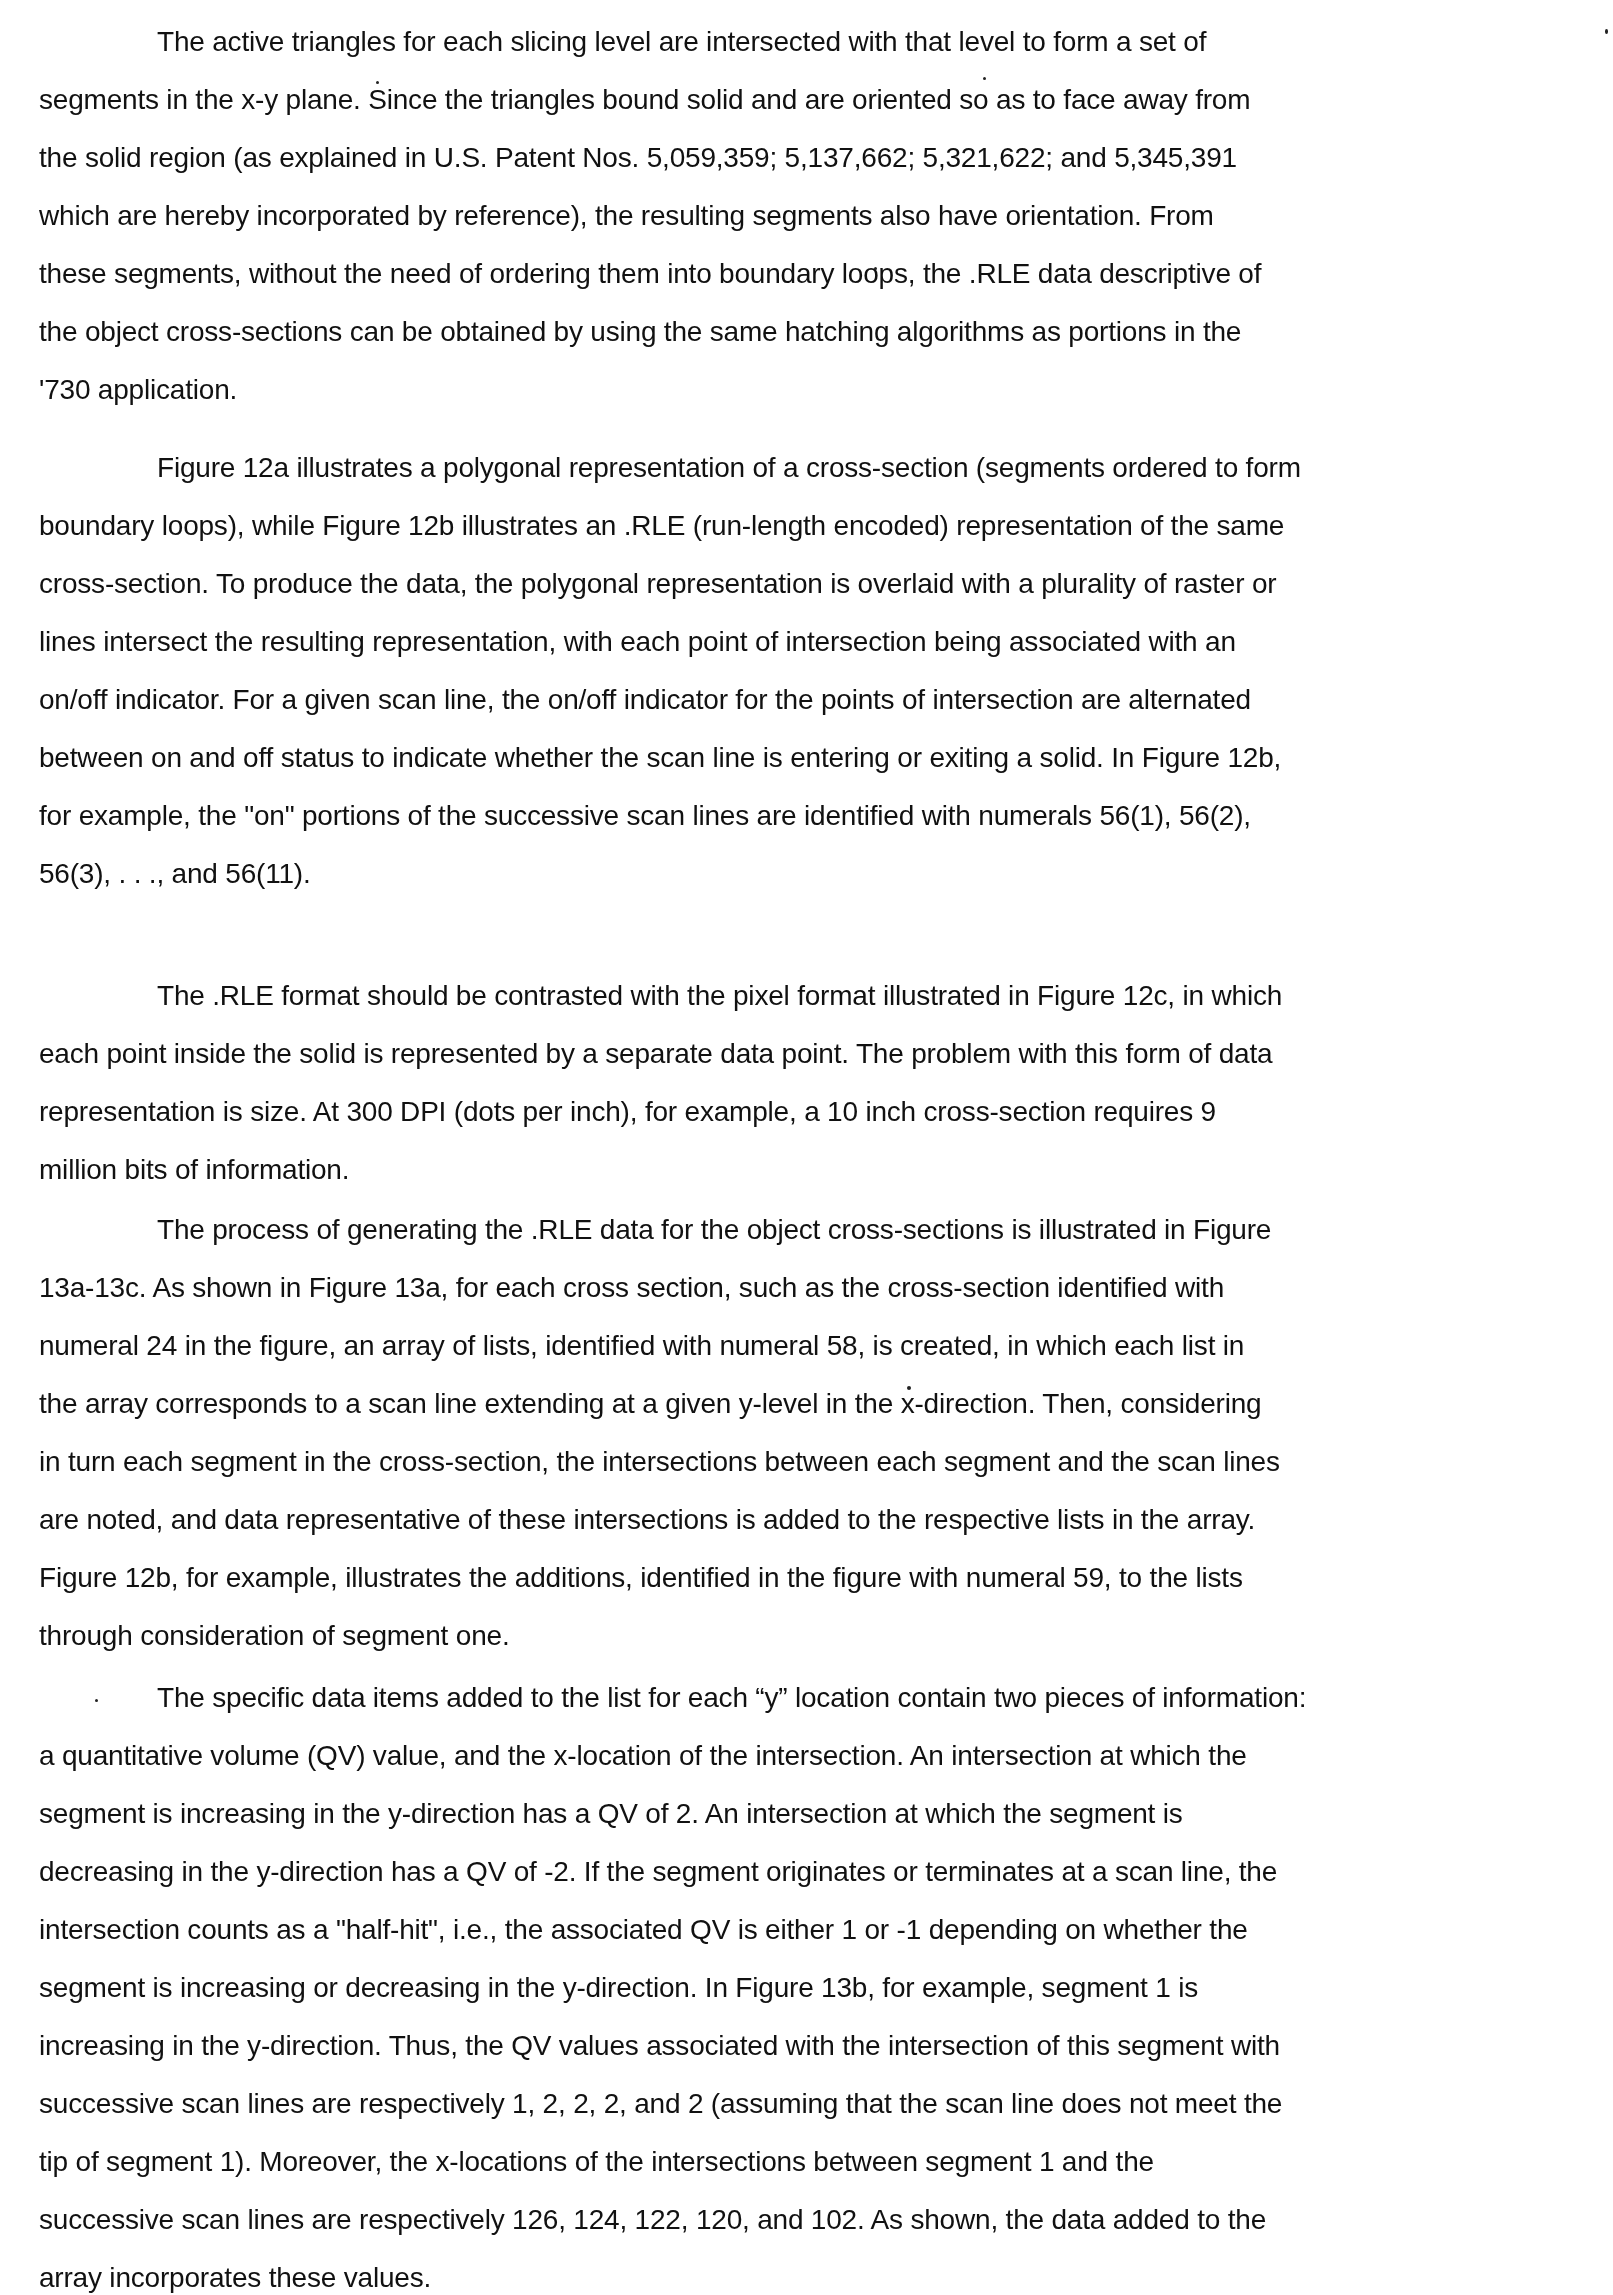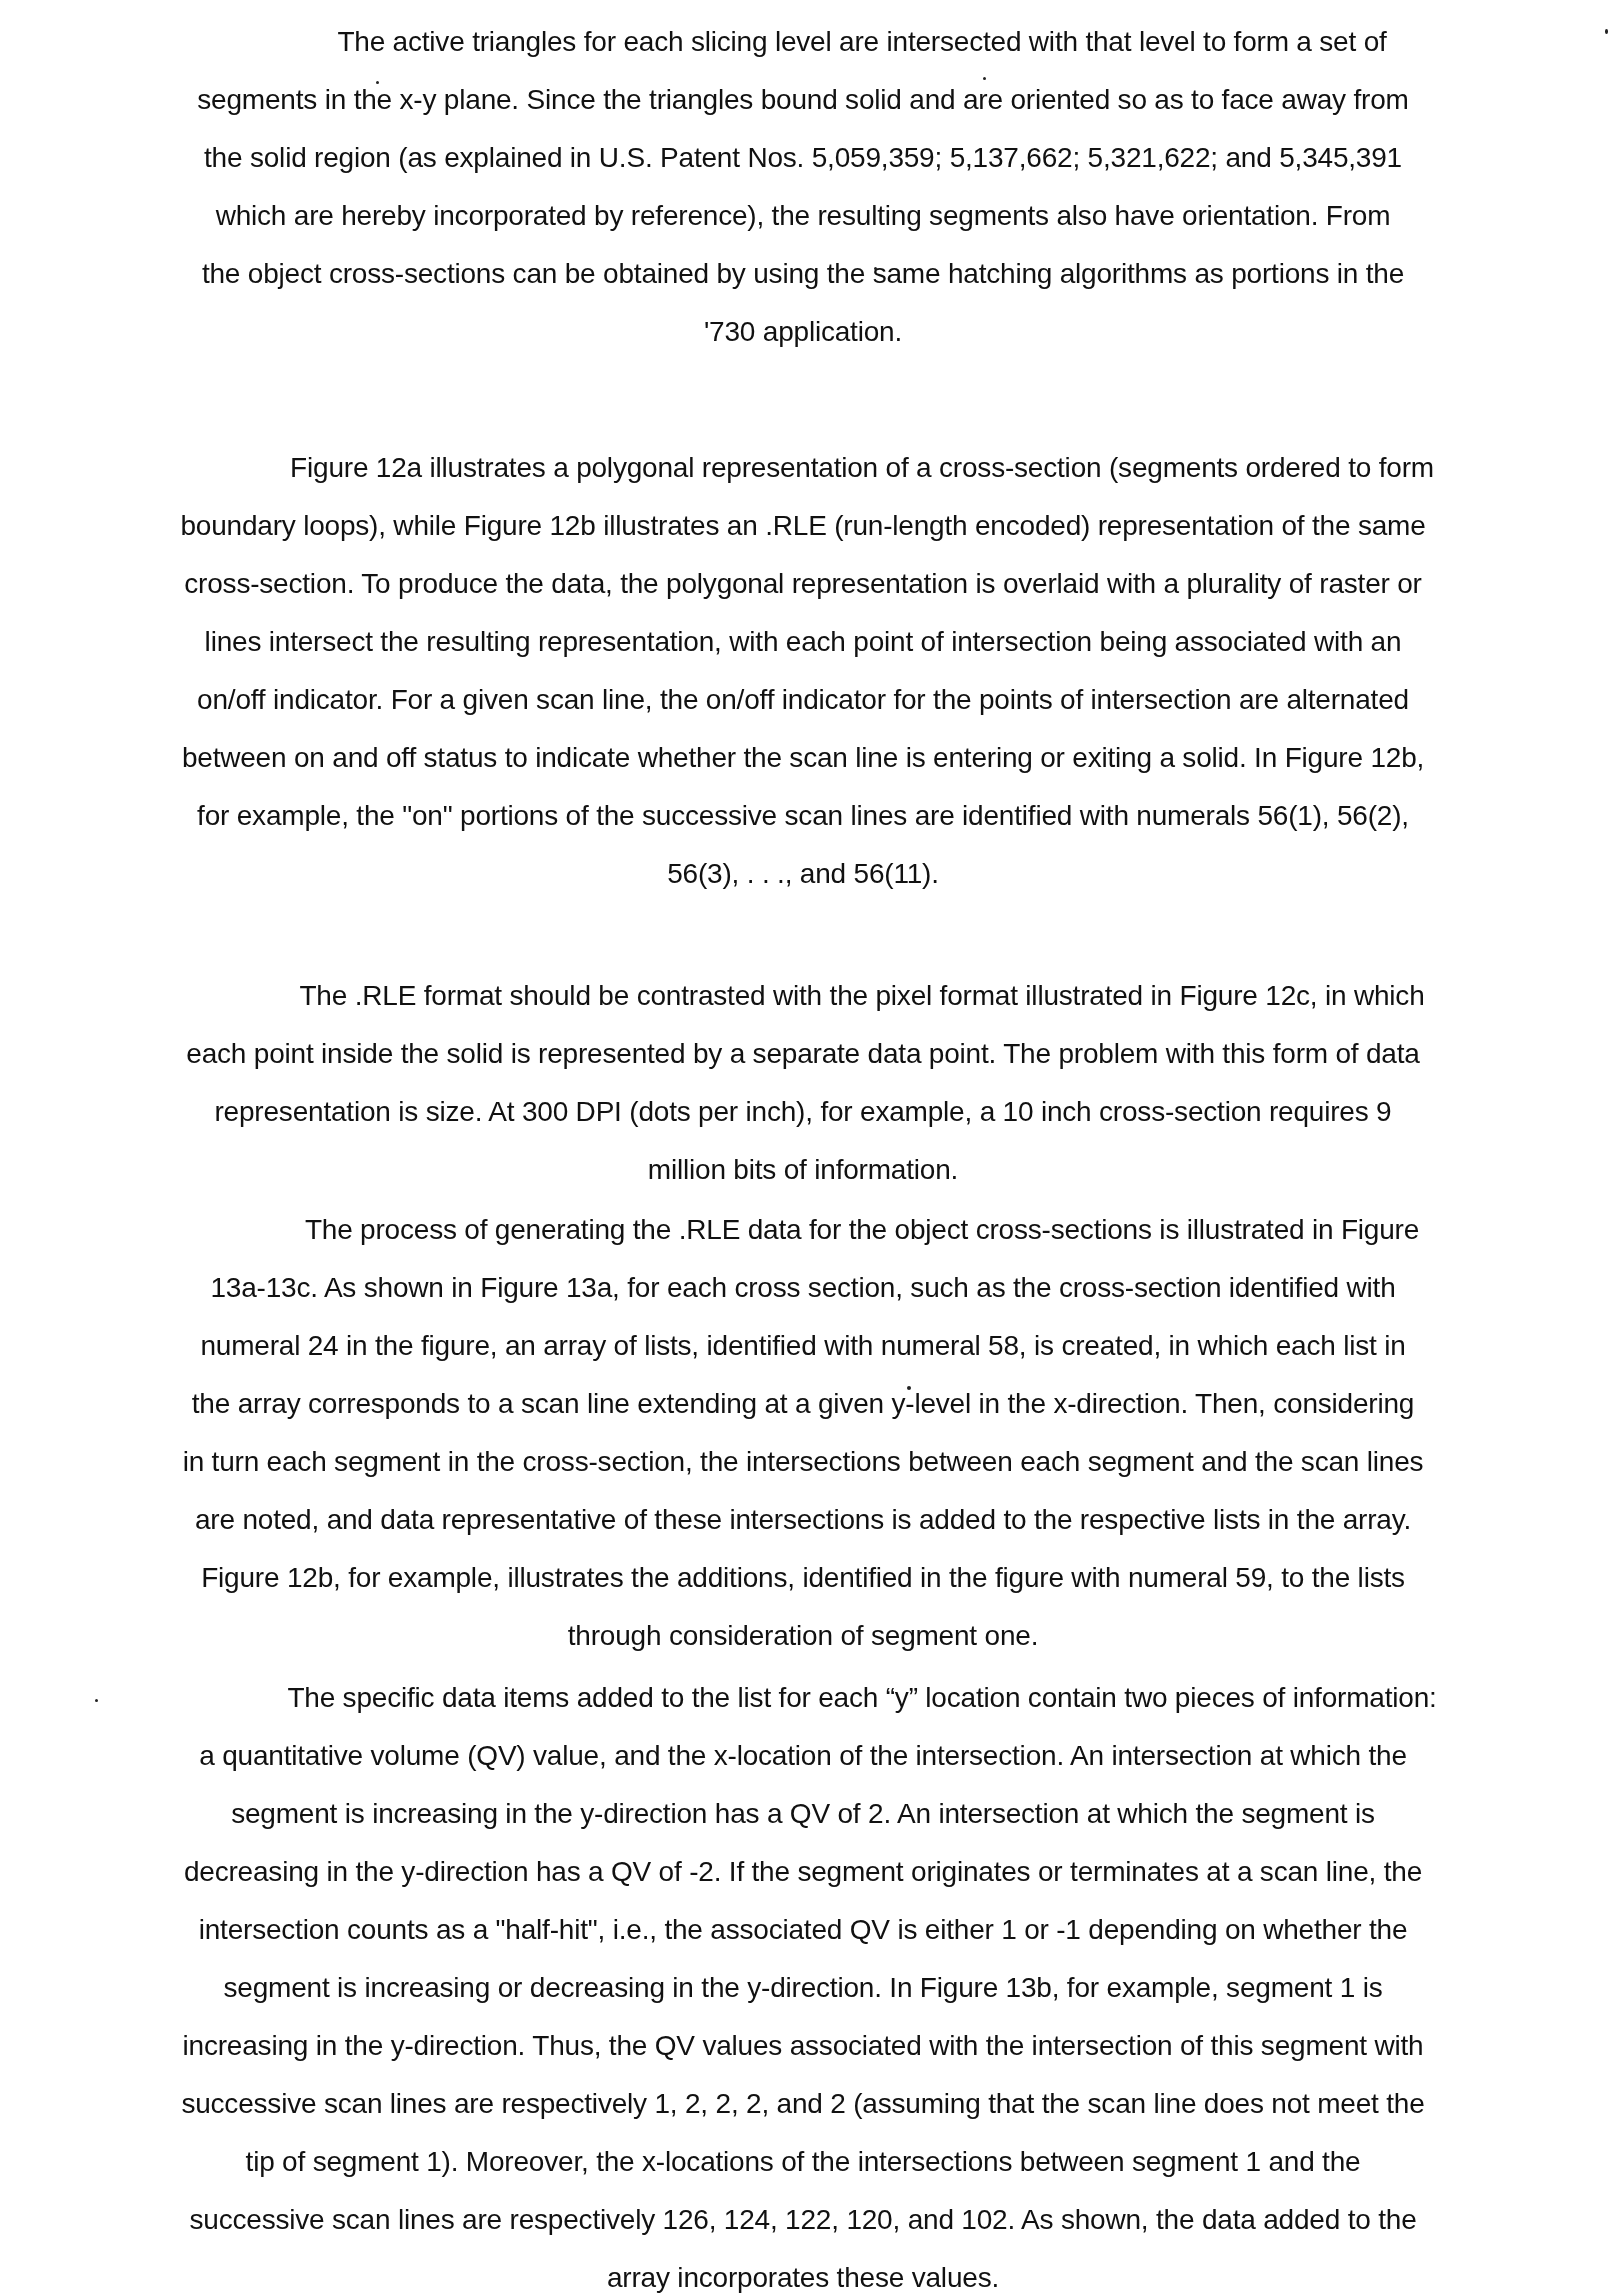--- a/index.html
+++ b/index.html
@@ -2,40 +2,41 @@
 <html style="font-size:13.4px"><head>
 <meta charset="utf-8">
 <style>
   html, body { margin: 0; padding: 0; background: #ffffff; }
   body { width: 1613px; height: 2295px; overflow: hidden; position: relative; }
   .page {
     position: absolute; left: 0; top: 0; width: 1613px; height: 2295px;
     background: #ffffff; color: #111111;
     font-family: "Liberation Sans", sans-serif;
   }
-  .para { position: absolute; left: 47px; width: 1512px; text-align: center; }
+  .para { position: absolute; left: 39px; width: 1512px; }
   .line {
     display: block; white-space: nowrap;
     font-size: 28px; line-height: 58px; height: 58px;
     letter-spacing: -0.2px;
     transform-origin: left center;
   }
   .line.first { padding-left: 118px; }
   .speck { position: absolute; background: #222; border-radius: 50%; }
 </style>
 </head>
 <body>
 
 <div class="page">
 
   <div class="para" style="top:12.6px;">
     <span class="line first">The active triangles for each slicing level are intersected with that level to form a set of</span>
     <span class="line">segments in the x-y plane.  Since the triangles bound solid and are oriented so as to face away from</span>
     <span class="line">the solid region (as explained in U.S. Patent Nos. 5,059,359; 5,137,662; 5,321,622; and 5,345,391</span>
     <span class="line">which are hereby incorporated by reference), the resulting segments also have orientation.  From</span>
+    <span class="line">these segments, without the need of ordering them into boundary loops, the .RLE data descriptive of</span>
     <span class="line">the object cross-sections can be obtained by using the same hatching algorithms as portions in the</span>
     <span class="line">'730 application.</span>
   </div>
 
   <div class="para" style="top:439px;">
     <span class="line first">Figure 12a illustrates a polygonal representation of a cross-section (segments ordered to form</span>
     <span class="line">boundary loops), while Figure 12b illustrates an .RLE (run-length encoded) representation of the same</span>
     <span class="line">cross-section.  To produce the data, the polygonal representation is overlaid with a plurality of raster or</span>
     <span class="line">lines intersect the resulting representation, with each point of intersection being associated with an</span>
     <span class="line">on/off indicator.  For a given scan line, the on/off indicator for the points of intersection are alternated</span>

